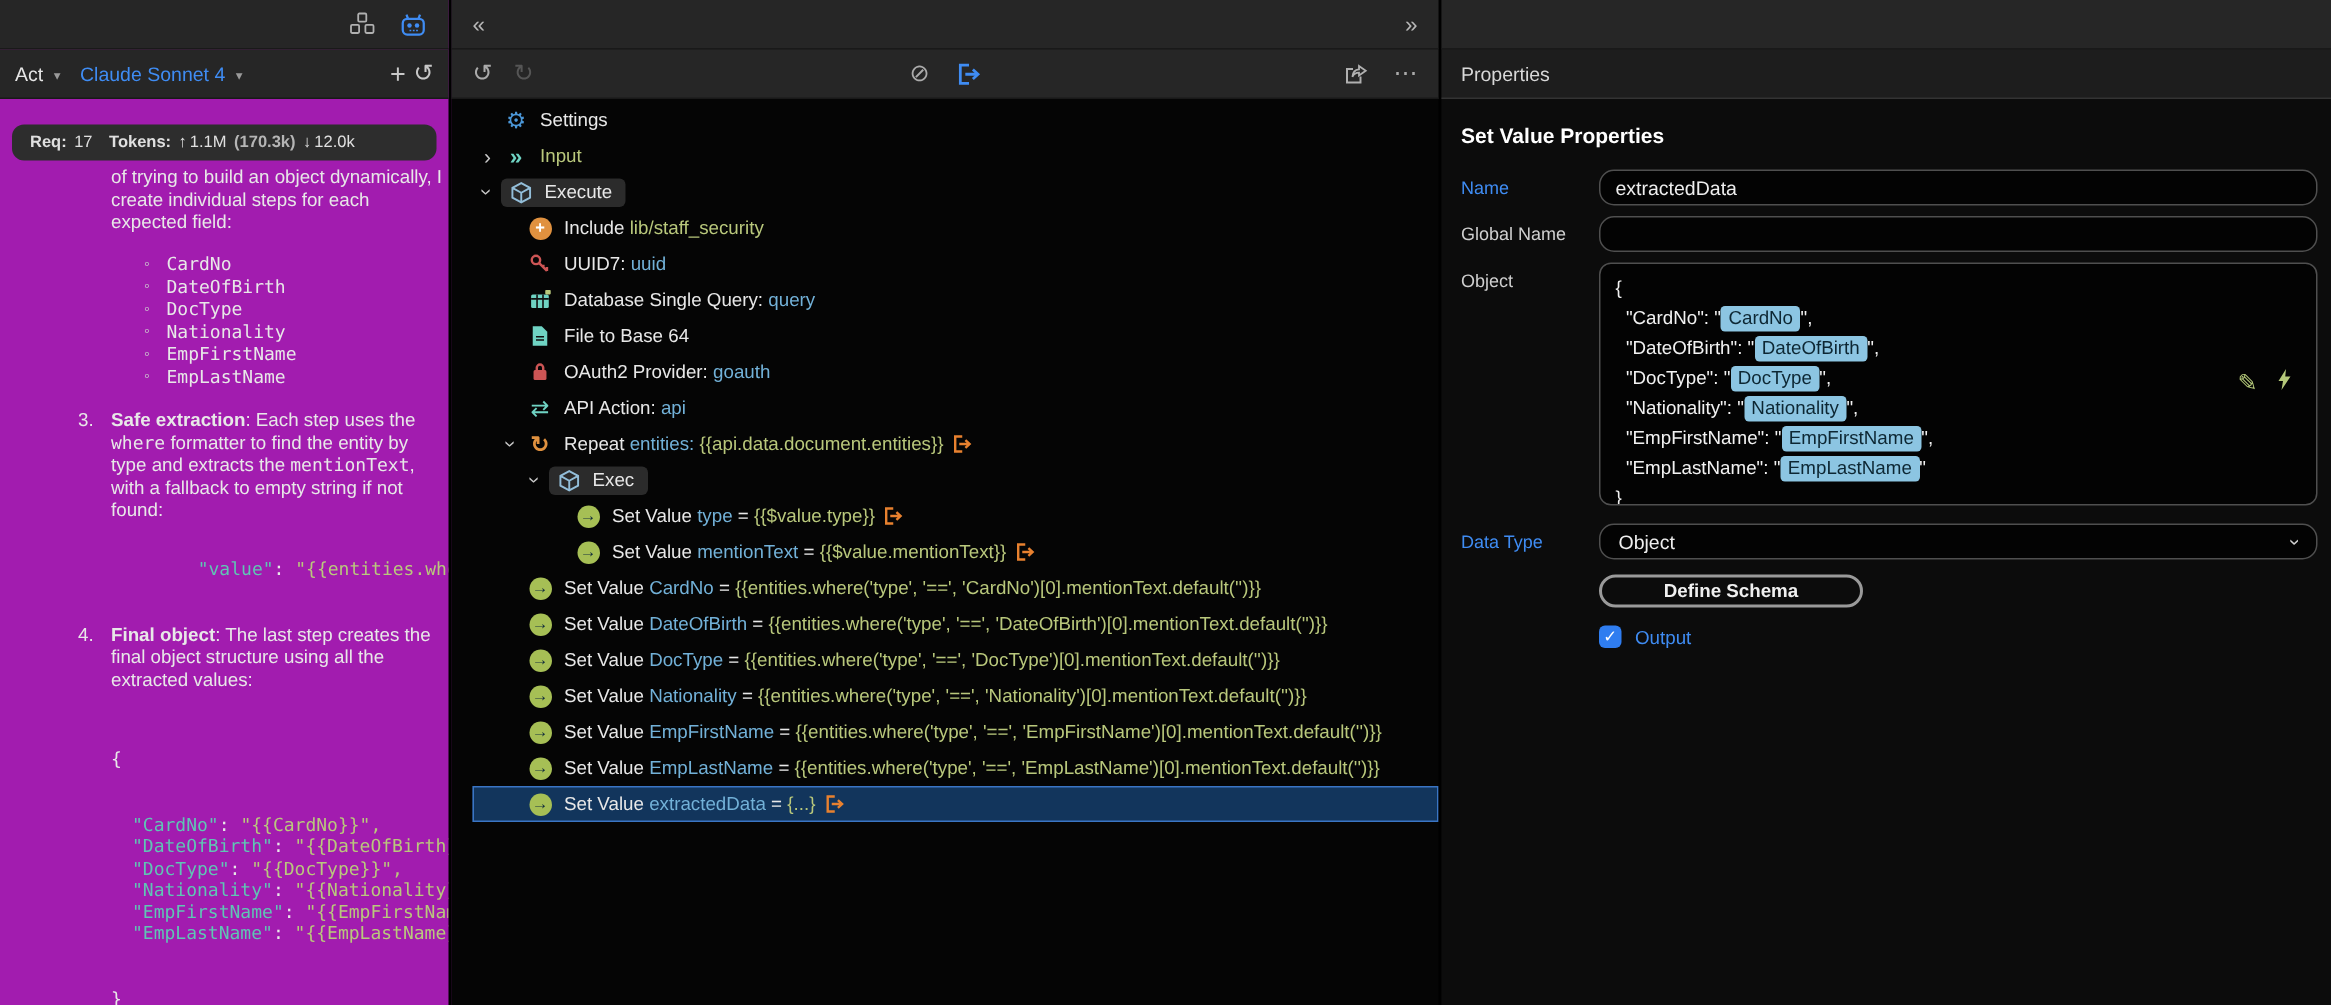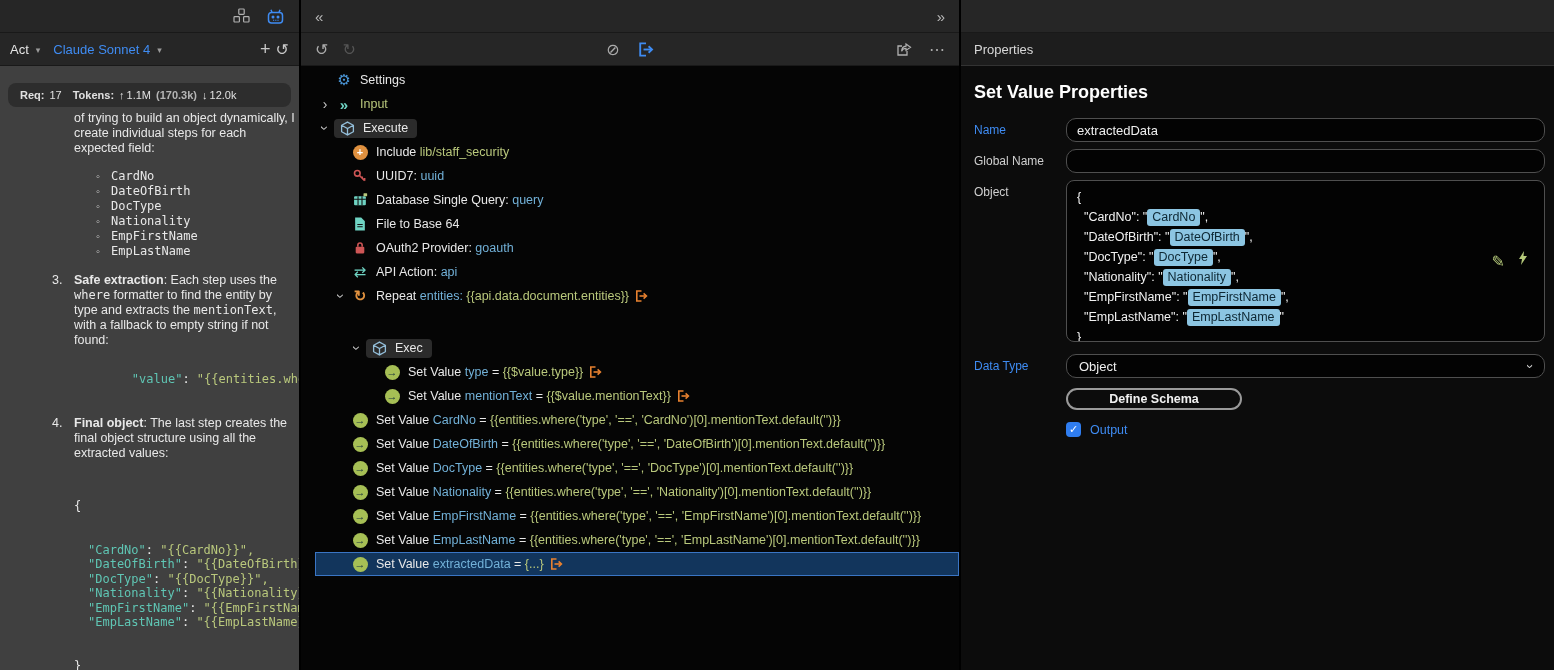--- a/index.html
+++ b/index.html
@@ -6,21 +6,21 @@
   *{box-sizing:border-box;}
   .app{width:1554px;height:670px;display:flex;overflow:hidden;
        font-family:"Liberation Sans",sans-serif;color:#e8e8e8;background:#060606;}
 
   
   .bar{height:33px;min-height:33px;display:flex;align-items:center;
        background:#262626;border-bottom:1px solid #191919;}
 
   
   .left{width:301px;min-width:301px;display:flex;flex-direction:column;
-        background:#404040;border-right:2px solid #000;}
+        background:#a21caf;border-right:2px solid #000;}
   .left .bar1{justify-content:flex-end;gap:16px;padding-right:14px;}
   .left .bar2{padding:0 10px;gap:5px;}
   .ico-btn{display:inline-flex;align-items:center;justify-content:center;color:#b8b8b8;cursor:pointer;}
   .mode-lbl{font-size:13px;color:#e6e6e6;}
   .caret{font-size:9px;color:#9a9a9a;margin:2px 2px 0 2px;}
   .model-lbl{font-size:13px;color:#3f8cf3;margin-left:6px;}
   .bar2 .spacer{flex:1;}
   .plus-ico{font-size:18px;color:#c8c8c8;}
   .hist-ico{font-size:16px;color:#c8c8c8;}
   .stats{margin:9px 8px 2px 8px;height:24px;background:#2d2d2d;border-radius:8px;
@@ -70,21 +70,21 @@
   .c-w{color:#e8e8e8;}
   .c-b{color:#72b1d8;margin-top:14px;}
   .c-g{color:#b9c87c;}
   .exp-ico{margin-left:6px;display:inline-flex;}
 
   
   .right{width:593px;min-width:593px;display:flex;flex-direction:column;background:#0c0c0c;}
   .props-header{height:33px;min-height:33px;background:#1d1d1d;border-bottom:1px solid #333;
                 display:flex;align-items:center;padding:0 13px;font-size:13px;color:#d8d8d8;}
   .panel-body{padding:10px 9px 0 13px;}
-  .sec-title{font-size:18px;font-weight:bold;color:#fff;margin:6px 0 15px 0;}
+  .sec-title{font-size:14px;font-weight:bold;color:#fff;margin:6px 0 15px 0;}
   .frow{display:flex;margin-bottom:7px;}
   .flabel{width:92px;min-width:92px;font-size:12px;color:#cfcfcf;padding-top:5px;}
   .flabel.blue{color:#3f8cf3;}
   .finput{flex:1;height:24px;background:#030303;border:1px solid #4f4f4f;border-radius:10px;
           color:#eee;font-size:13px;padding:0 10px;font-family:"Liberation Sans",sans-serif;outline:none;}
   .value-box{flex:1;position:relative;height:162px;background:#030303;border:1px solid #4f4f4f;
              border-radius:8px;padding:6px 10px;font-size:12.5px;line-height:20px;color:#f2f2f2;overflow:hidden;}
   .vline{white-space:pre;}
   .chip{background:#8cc5e2;color:#0d2733;border-radius:3px;padding:1px 5px;display:inline-block;line-height:15px;}
   .vb-icons{position:absolute;right:16px;top:50%;transform:translateY(-50%);
@@ -324,21 +324,21 @@
           </span>
           <span><span class="c-w">Repeat </span><span class="c-b">entities:</span><span class="c-g"> {{api.data.document.entities}}</span></span>
           <span class="exp-ico">
             <svg width="13" height="12" viewBox="0 0 13 12">
               <path d="M6.5 1 H1.8 V11 H6.5" fill="none" stroke="#e8812f" stroke-width="1.6"></path>
               <path d="M4.5 6 H11" stroke="#e8812f" stroke-width="1.6"></path>
               <path d="M8.6 3.4 L11.4 6 L8.6 8.6" fill="none" stroke="#e8812f" stroke-width="1.6"></path>
             </svg>
           </span>
         </div>
-        <div class="trow" style="padding-left: 32px; margin-top: 28px;">
+        <div class="trow" style="padding-left: 32px;">
           <span class="chev open">›</span>
           <span class="chipbg">
             <span class="tico">
               <svg width="15" height="15" viewBox="0 0 14 14">
                 <path d="M7 1 L12.5 4 V10 L7 13 L1.5 10 V4 Z M1.5 4 L7 7 L12.5 4 M7 7 V13" fill="none" stroke="#93bed9" stroke-width="1.2"></path>
               </svg>
             </span>
             <span><span class="c-w">Exec</span></span>
           </span>
         </div>

